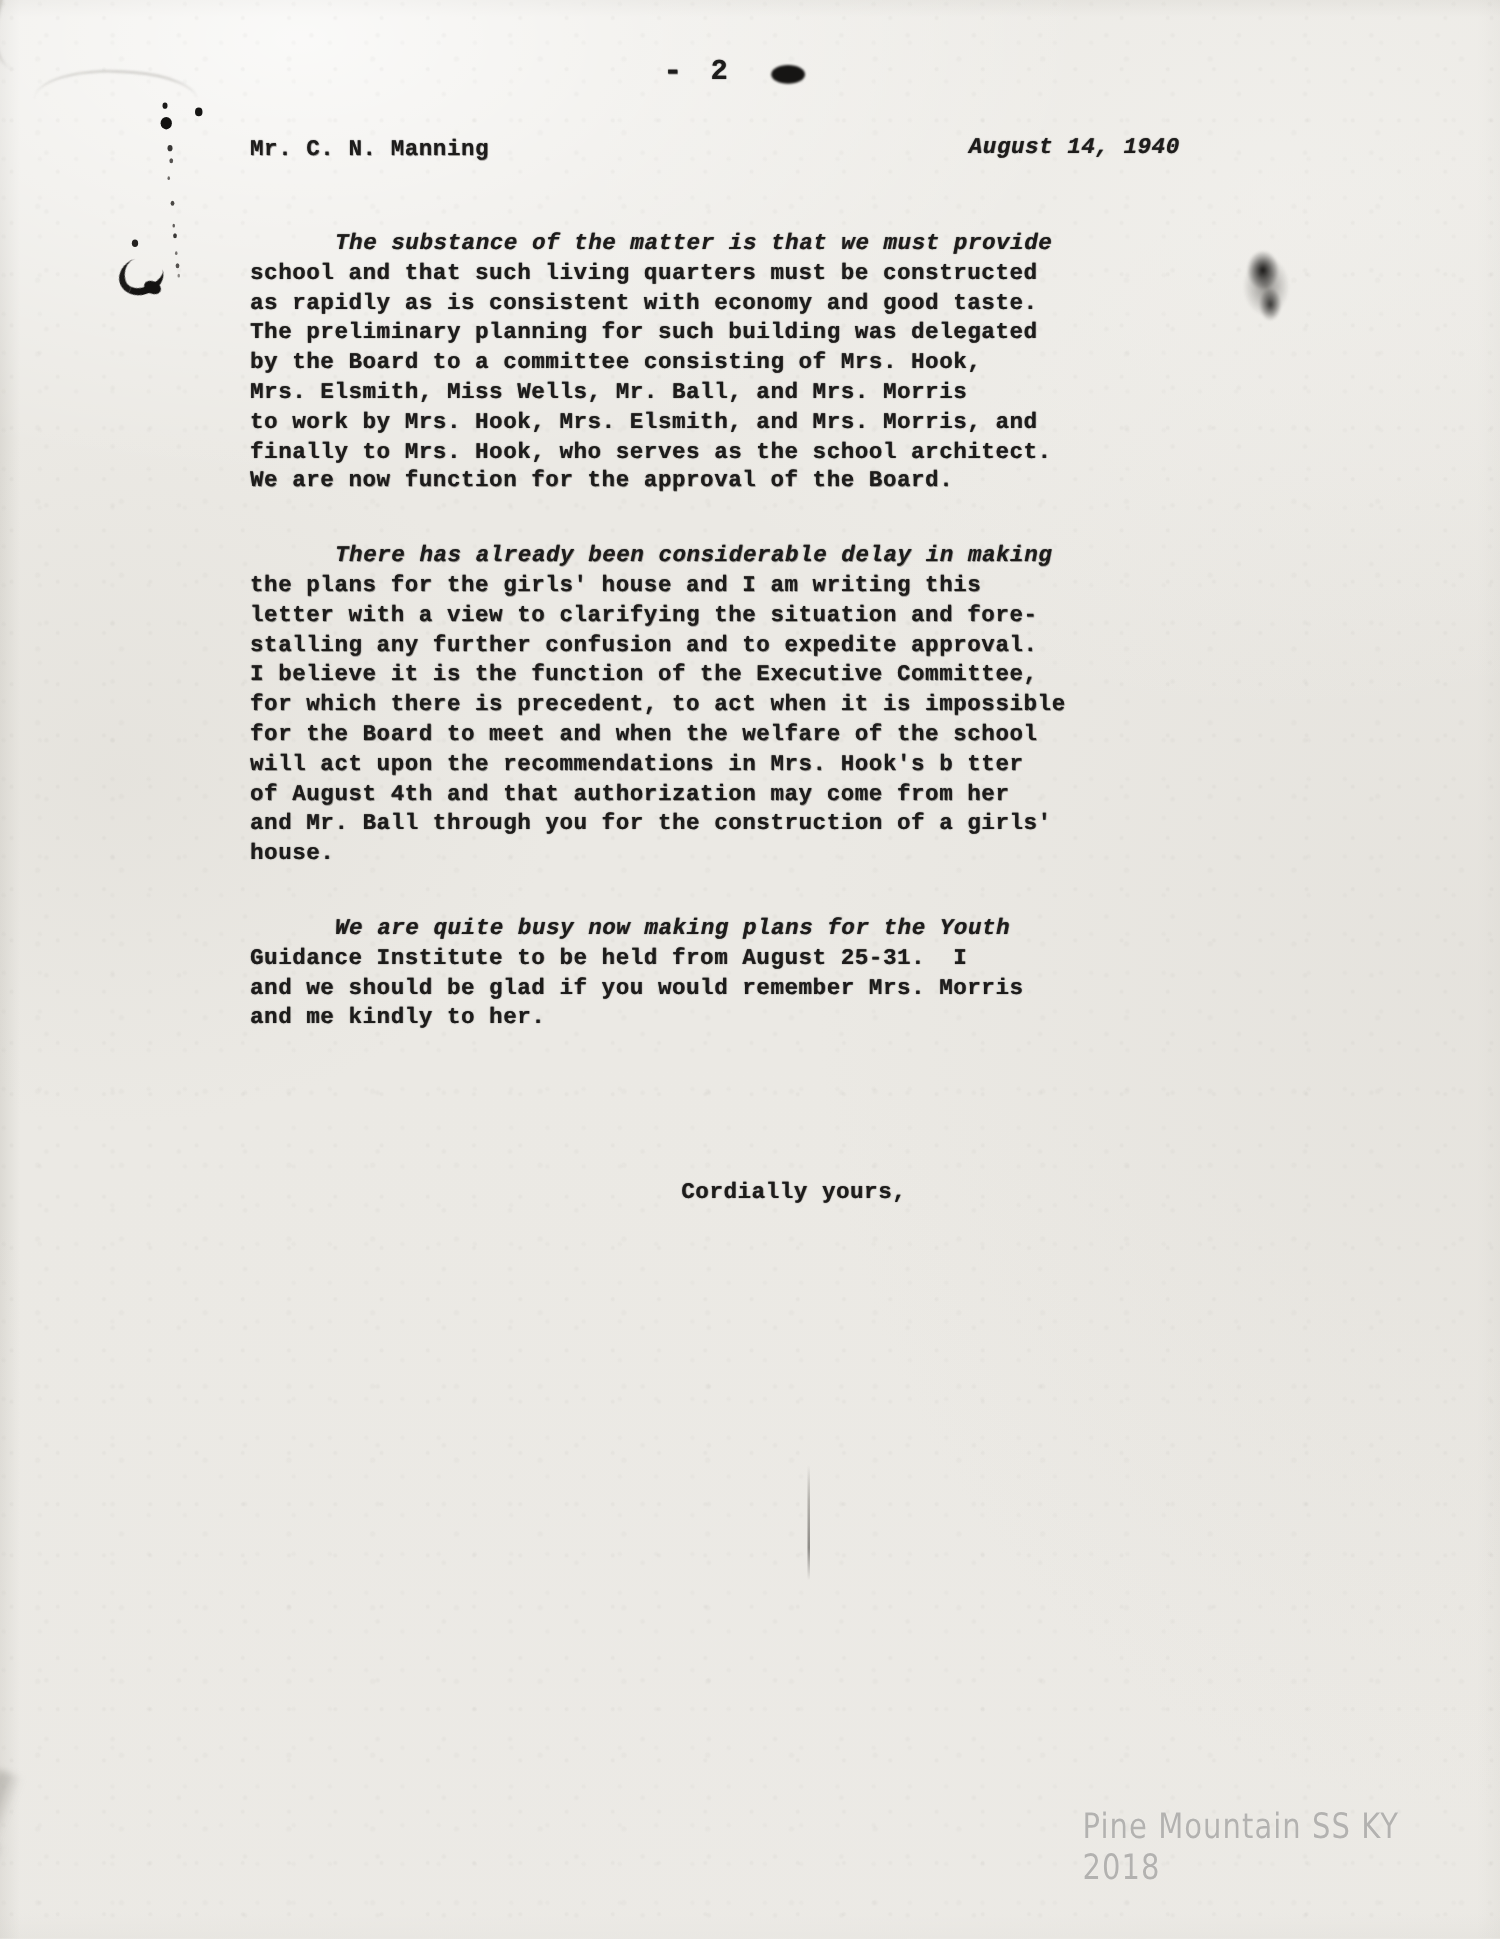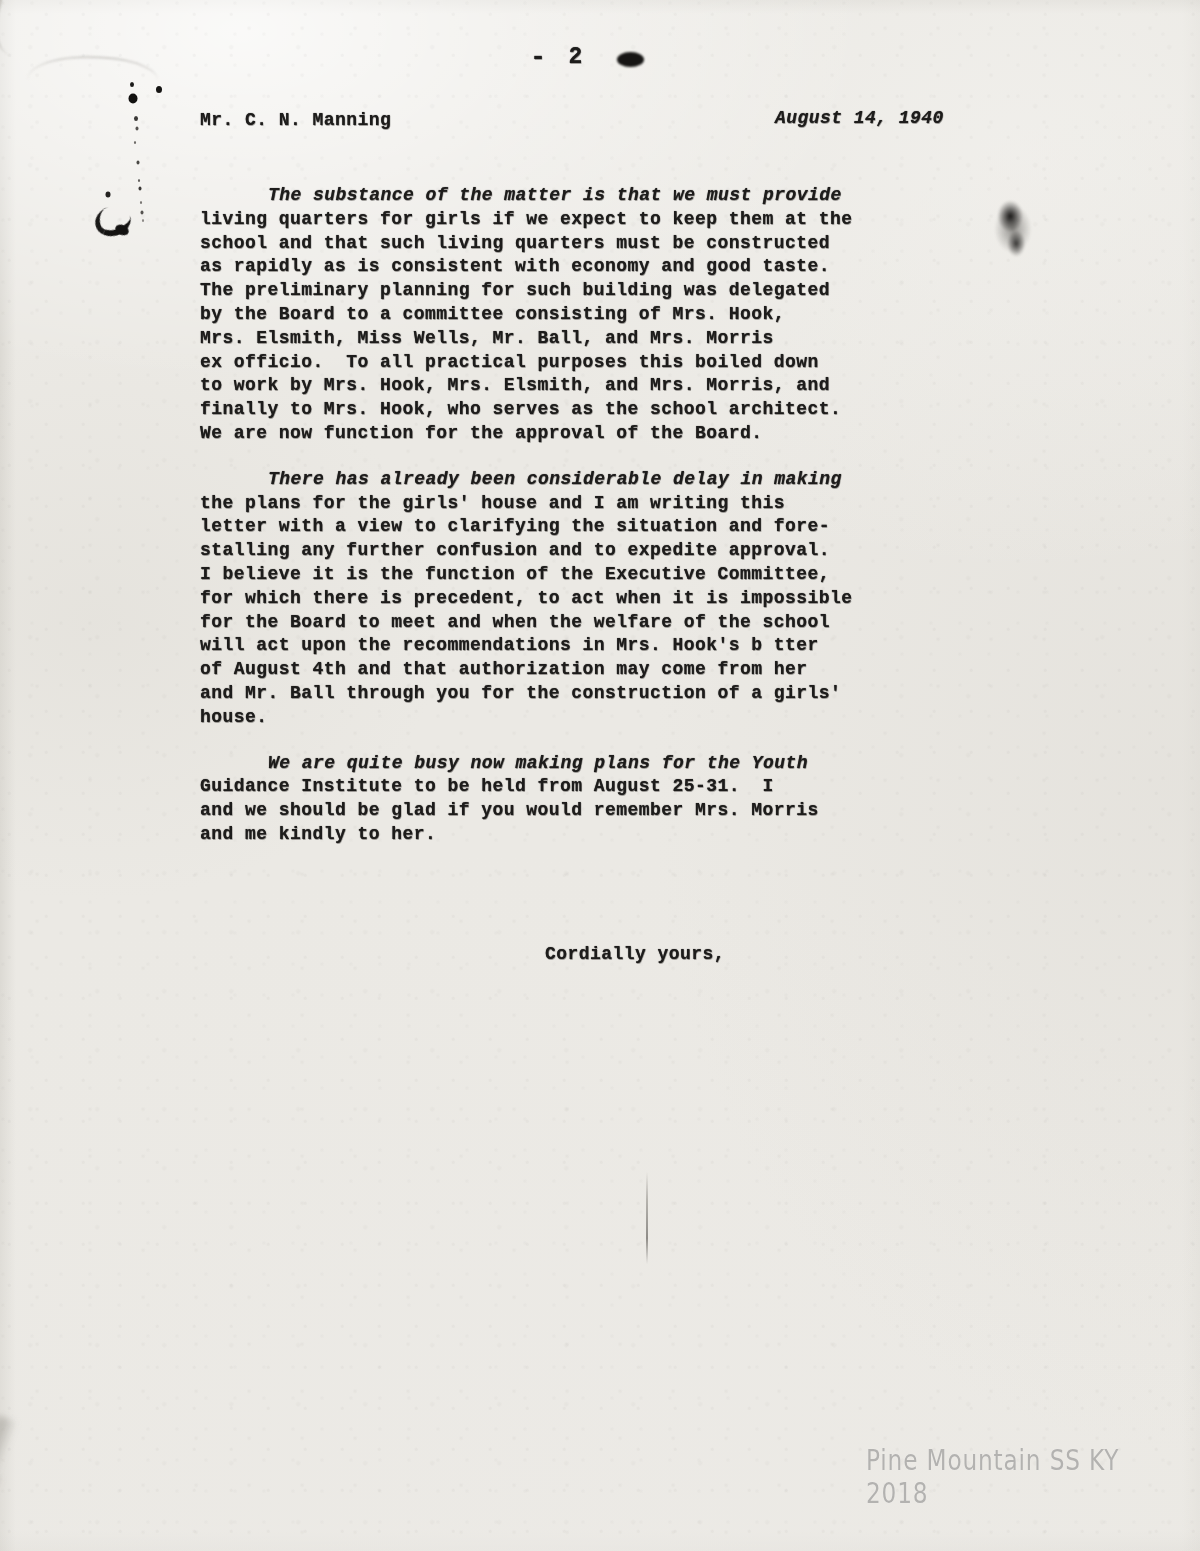--- a/index.html
+++ b/index.html
@@ -53,21 +53,21 @@
   .ink-dot-blob {
     width:27px; height:15px; margin-left:34px; margin-top:4px;
     background:#161514; border-radius:50%;
     filter:blur(0.9px);
   }
 
   .recipient { position:absolute; left:200px; top:110px; z-index:3; }
   .date-line { position:absolute; left:775px; top:108px; z-index:3;font-style:italic; }
 
   .letter-body { position:absolute; left:200px; top:184px; z-index:3; }
-  .paragraph + .paragraph { margin-top:22px; }
+  .paragraph + .paragraph { margin-top:36px; }
   .line { line-height:23.8px; height:23.8px; }
   .line.first { text-indent:68px;font-style:italic; }
 
   .closing { position:absolute; left:545px; top:944px; z-index:3; }
 
   
   .watermark {
     position:absolute; left:866px; top:1444px; z-index:4;
     font-family:"DejaVu Sans","Liberation Sans",sans-serif;
     font-size:28px; font-weight:normal;
@@ -160,27 +160,25 @@
   <span class="tw num">2</span>
   <span class="ink-dot-blob"></span>
 </div>
 
 <div class="tw recipient">Mr. C. N. Manning</div>
 <div class="tw date-line">August 14, 1940</div>
 
 <div class="letter-body">
     <div class="paragraph">
       <div class="tw line first">The substance of the matter is that we must provide</div>
-      <div class="tw line">living quarters for girls if we expect to keep them at the</div>
       <div class="tw line">school and that such living quarters must be constructed</div>
       <div class="tw line">as rapidly as is consistent with economy and good taste.</div>
       <div class="tw line">The preliminary planning for such building was delegated</div>
       <div class="tw line">by the Board to a committee consisting of Mrs. Hook,</div>
       <div class="tw line">Mrs. Elsmith, Miss Wells, Mr. Ball, and Mrs. Morris</div>
-      <div class="tw line">ex officio.  To all practical purposes this boiled down</div>
       <div class="tw line">to work by Mrs. Hook, Mrs. Elsmith, and Mrs. Morris, and</div>
       <div class="tw line">finally to Mrs. Hook, who serves as the school architect.</div>
       <div class="tw line">We are now function for the approval of the Board.</div>
     </div>
     <div class="paragraph">
       <div class="tw line first">There has already been considerable delay in making</div>
       <div class="tw line">the plans for the girls' house and I am writing this</div>
       <div class="tw line">letter with a view to clarifying the situation and fore-</div>
       <div class="tw line">stalling any further confusion and to expedite approval.</div>
       <div class="tw line">I believe it is the function of the Executive Committee,</div>

